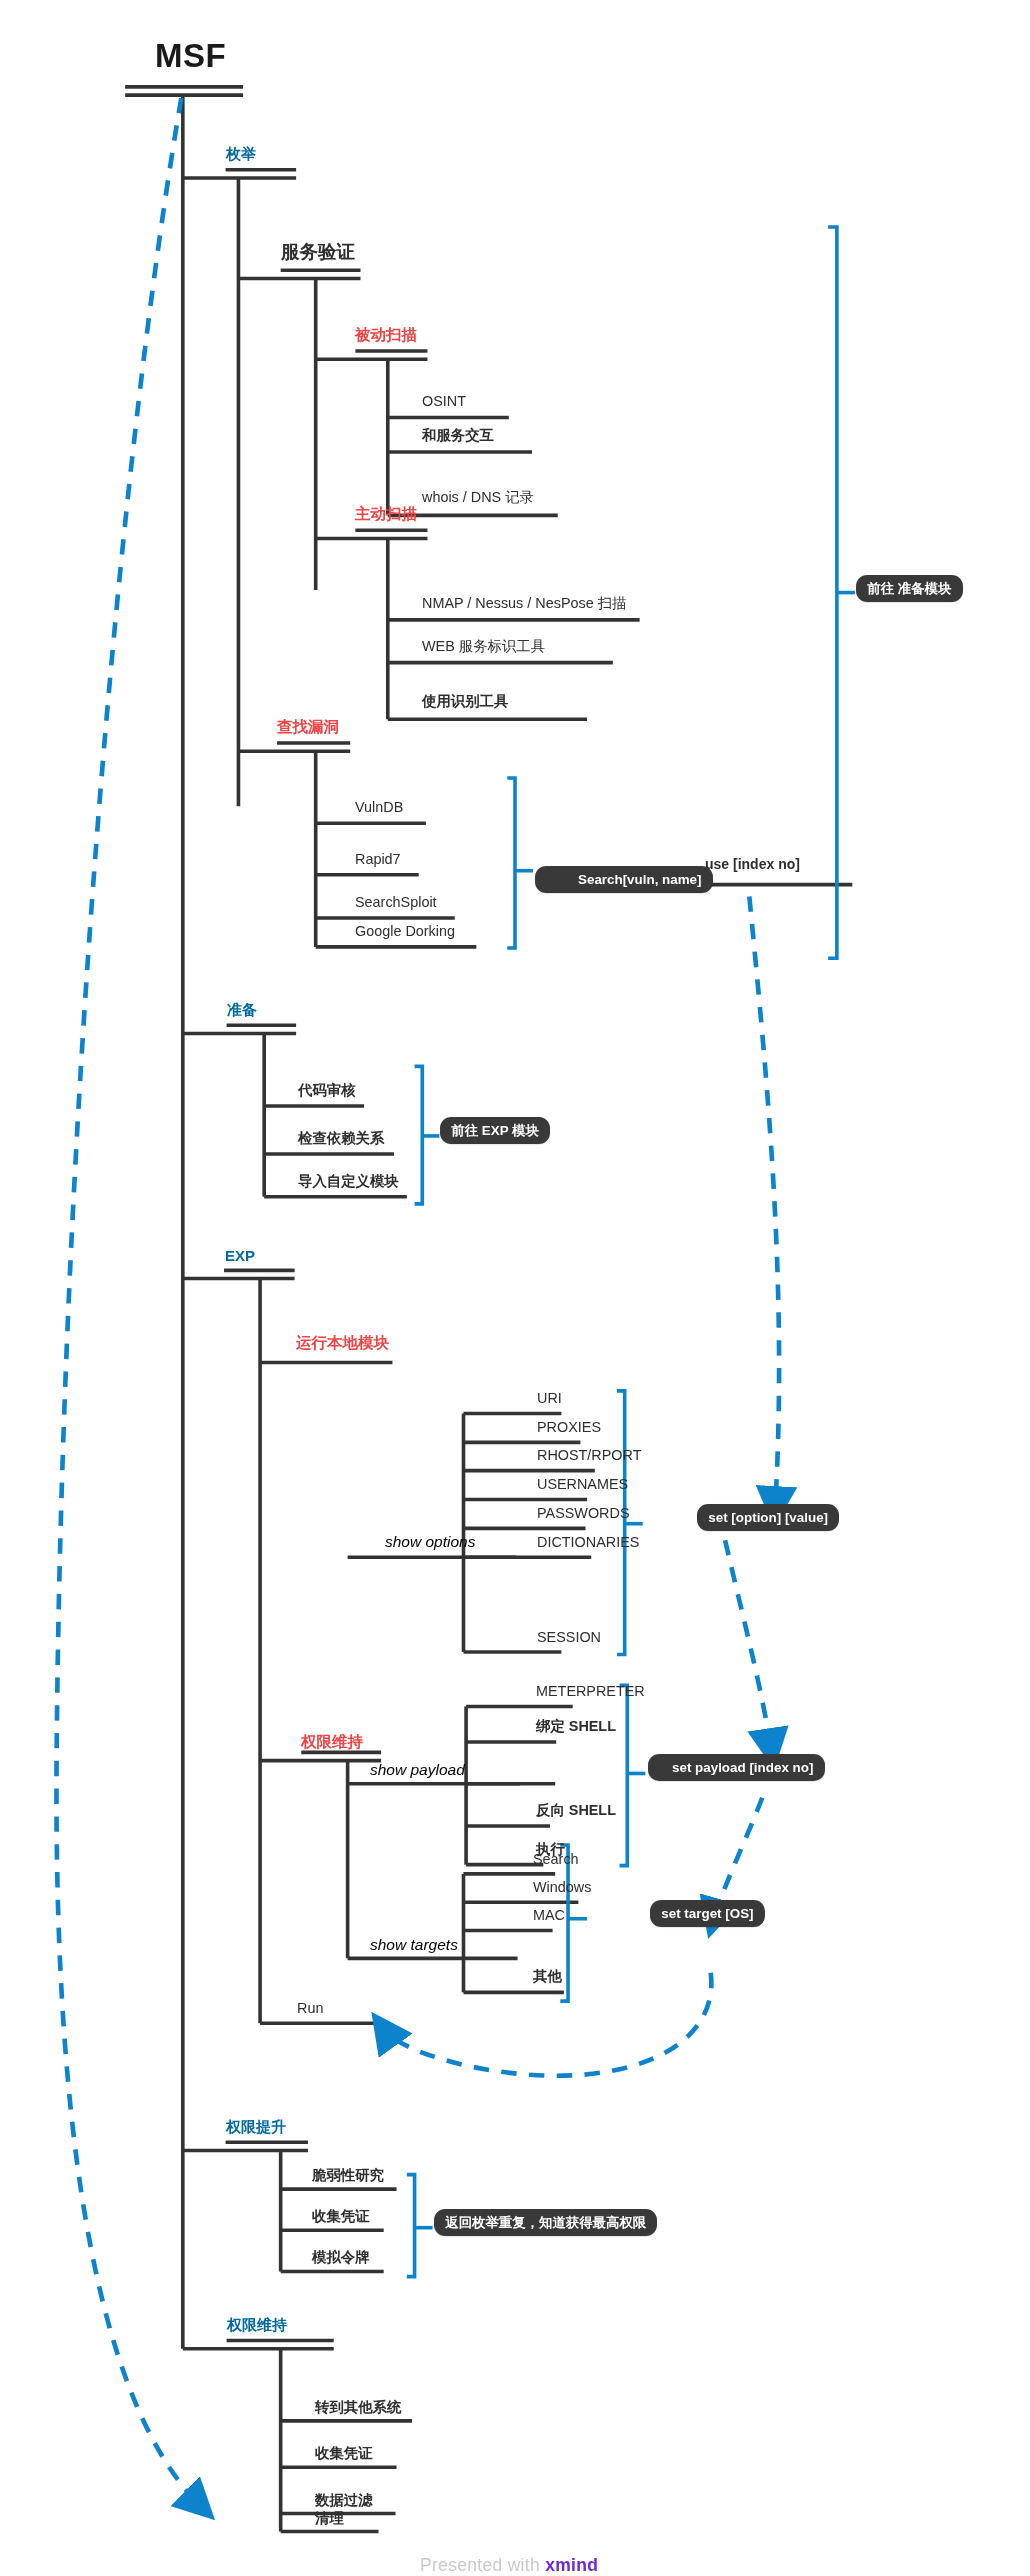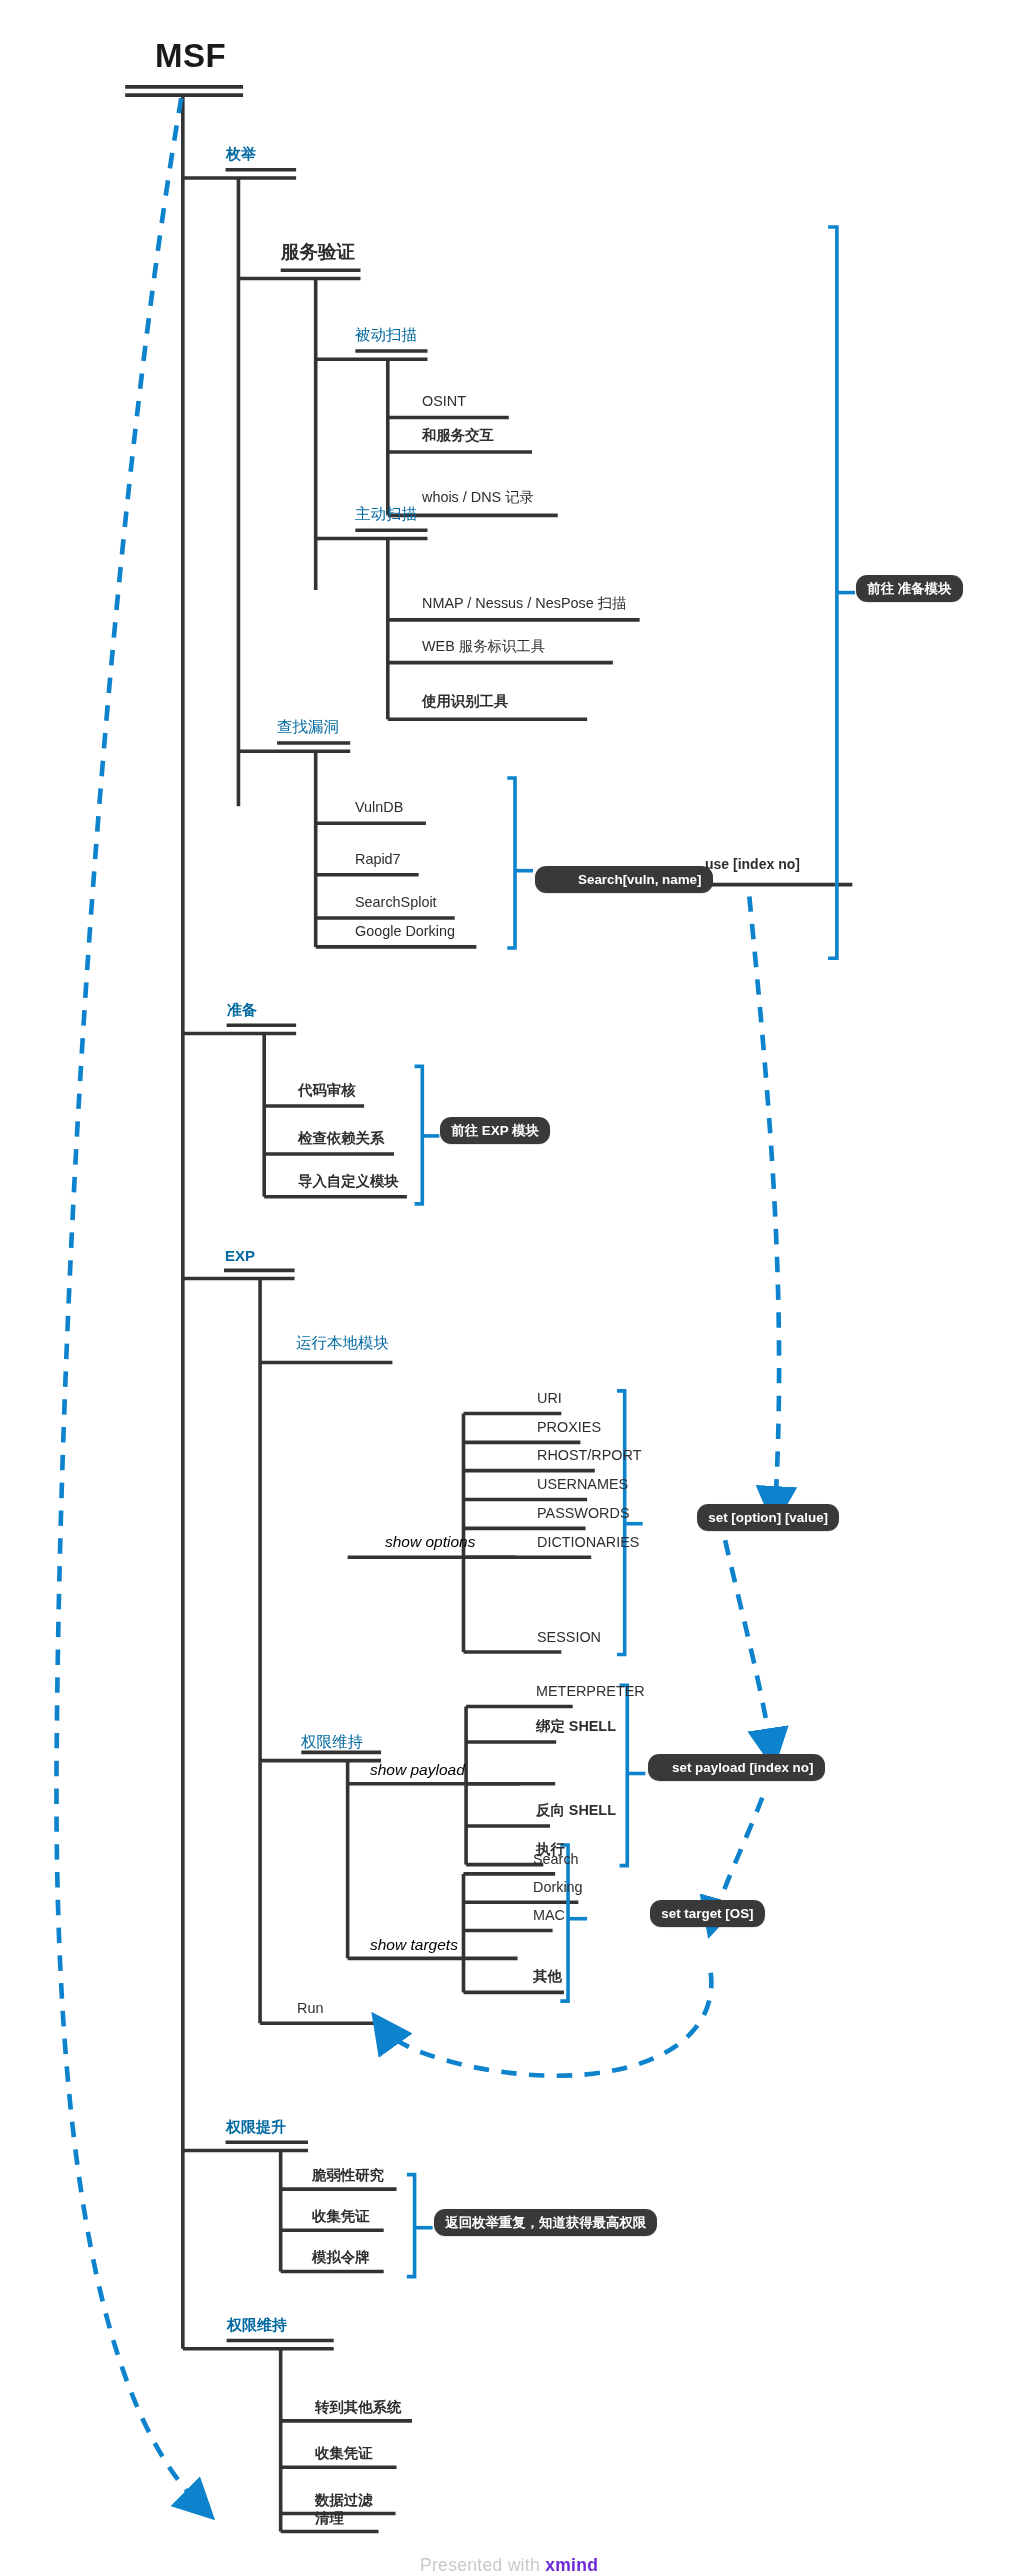--- a/index.html
+++ b/index.html
@@ -4,21 +4,21 @@
 <style>
   html,body{margin:0;padding:0;background:#ffffff;}
   body{font-family:"Liberation Sans","DejaVu Sans",sans-serif;}
   #stage{position:relative;width:1030px;height:2621px;background:#fff;overflow:hidden;}
   #mapsvg{position:absolute;left:0;top:0;width:1030px;height:2621px;}
 
   .node{position:absolute;white-space:nowrap;color:#333333;line-height:1;}
   .n-root{font-size:33px;font-weight:bold;color:#1a1a1a;letter-spacing:0.5px;}
   .n-l1{font-size:15px;font-weight:bold;color:#0369a1;}
   .n-l2{font-size:18.5px;font-weight:bold;color:#2e2e2e;}
-  .n-l3{font-size:15.5px;font-weight:normal;color:#0369a1;}
+  .n-l3{font-size:15.5px;font-weight:bold;color:#ef4444;}
   .n-l3r{font-size:15.5px;font-weight:normal;color:#000000;font-style:italic;}
   .n-l4{font-size:14.4px;font-weight:normal;color:#2e2e2e;}
   .n-l4b{font-size:14.4px;font-weight:bold;color:#2e2e2e;}
   .n-lbl{font-size:14px;font-weight:bold;color:#2e2e2e;}
 
   .badge{position:absolute;background:#393939;color:#ffffff;border-radius:11.3px;
          padding:5.7px 11.3px;font-size:13.4px;font-weight:bold;white-space:nowrap;
          line-height:1.15;box-shadow:0 0.5px 1px rgba(0,0,0,.18);}
 
   .footer{position:absolute;font-size:17.5px;color:#c9c9c9;letter-spacing:0.3px;}
@@ -226,21 +226,21 @@
   <div class="node n-l4" style="left:537px;top:1506px;">PASSWORDS</div>
   <div class="node n-l4" style="left:537px;top:1535px;">DICTIONARIES</div>
   <div class="node n-l4" style="left:537px;top:1630px;">SESSION</div>
 
   <div class="node n-l4" style="left:536px;top:1684px;">METERPRETER</div>
   <div class="node n-l4b" style="left:536px;top:1719px;">绑定 SHELL</div>
   <div class="node n-l4b" style="left:536px;top:1803px;">反向 SHELL</div>
   <div class="node n-l4b" style="left:536px;top:1842px;">执行</div>
 
   <div class="node n-l4" style="left:533px;top:1852px;">Search</div>
-  <div class="node n-l4" style="left:533px;top:1880px;">Dorking</div>
+  <div class="node n-l4" style="left:533px;top:1880px;">Windows</div>
   <div class="node n-l4" style="left:533px;top:1908px;">MAC</div>
   <div class="node n-l4b" style="left:533px;top:1969px;">其他</div>
 
   <div class="node n-l4b" style="left:312px;top:2168px;">脆弱性研究</div>
   <div class="node n-l4b" style="left:312px;top:2209px;">收集凭证</div>
   <div class="node n-l4b" style="left:312px;top:2250px;">模拟令牌</div>
 
   <div class="node n-l4b" style="left:315px;top:2400px;">转到其他系统</div>
   <div class="node n-l4b" style="left:315px;top:2446px;">收集凭证</div>
   <div class="node n-l4b" style="left:315px;top:2493px;">数据过滤</div>

